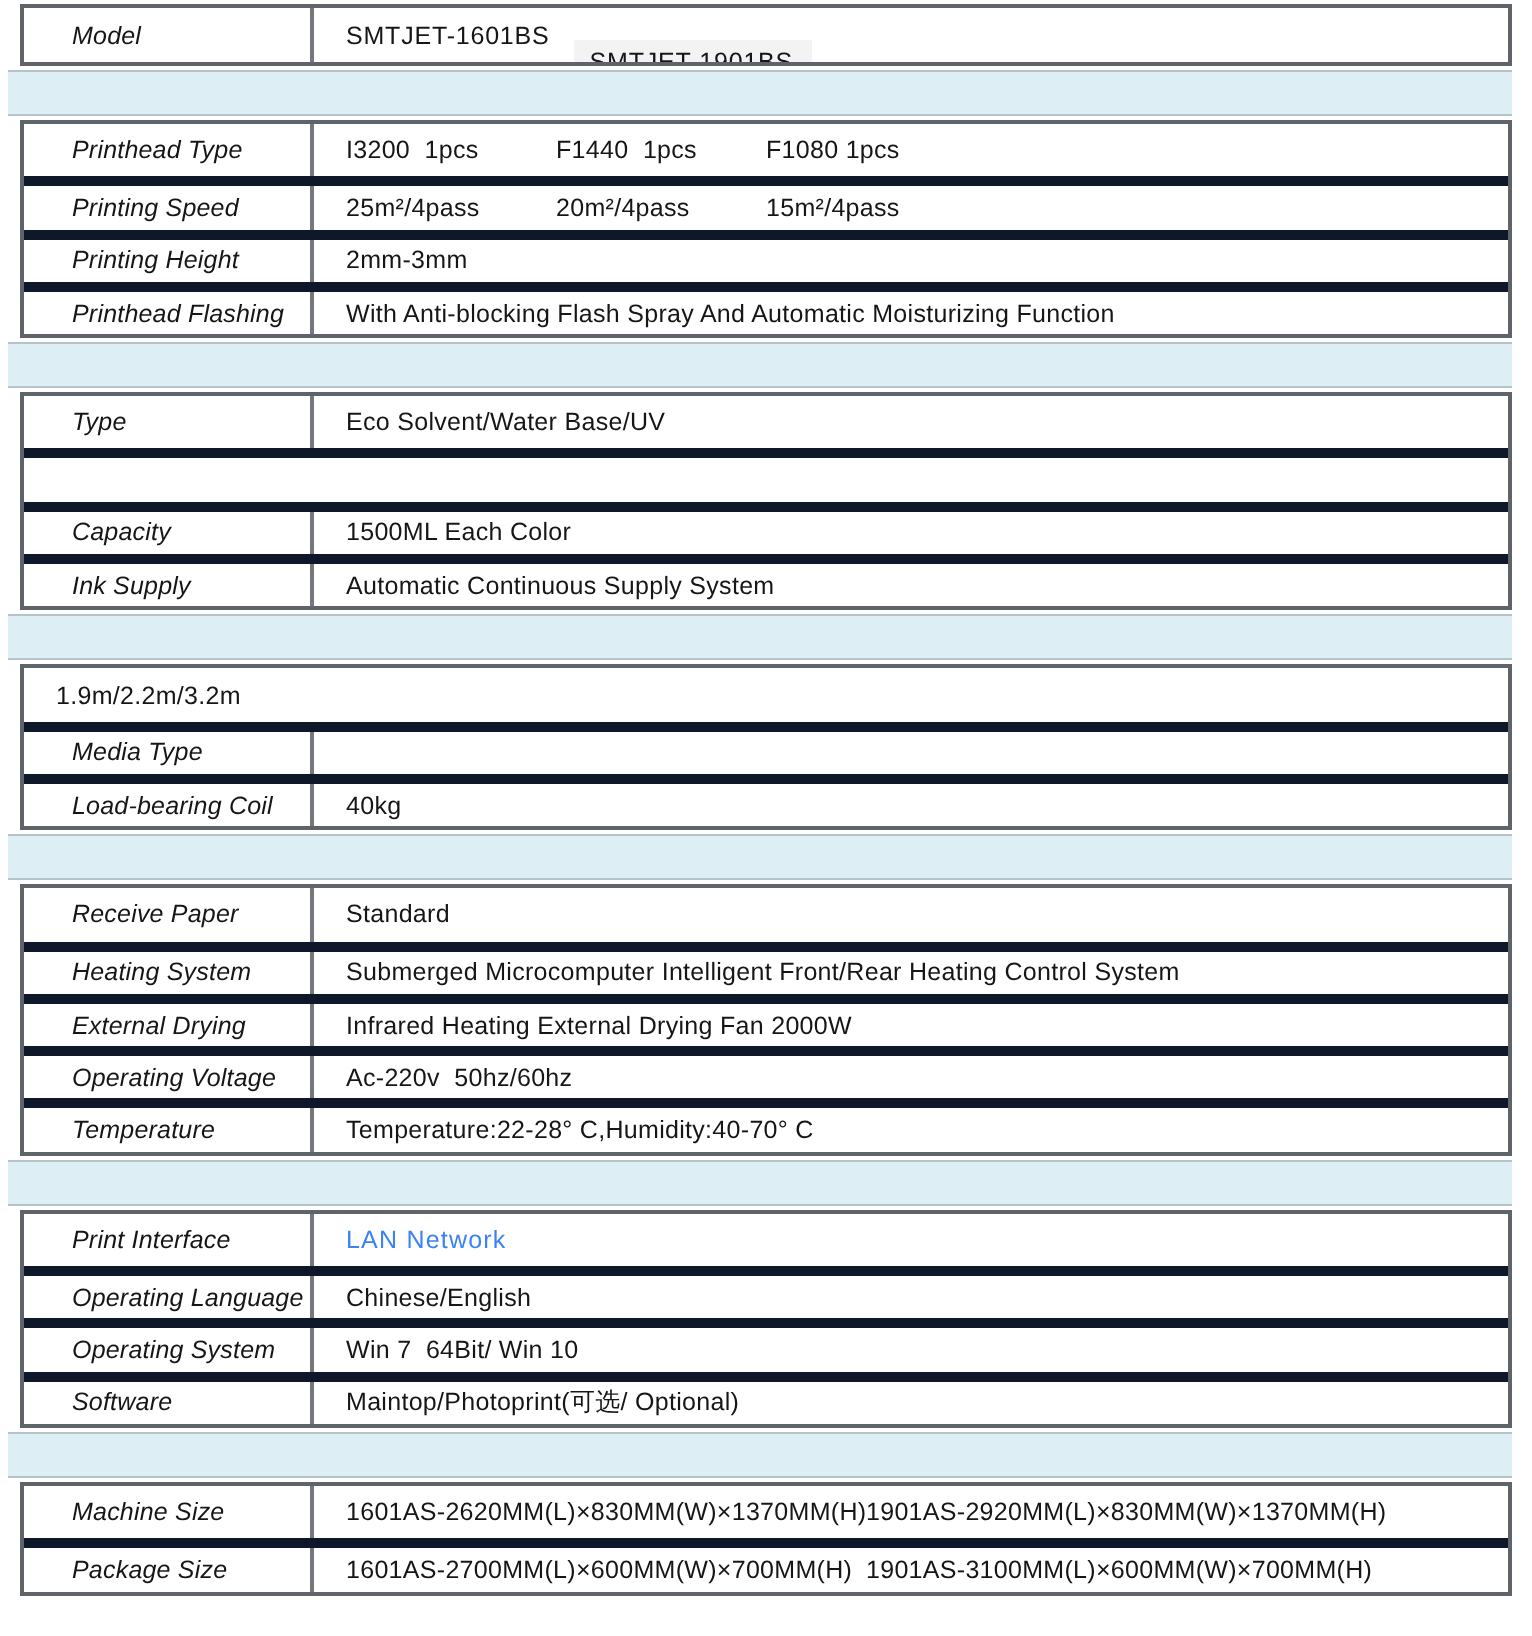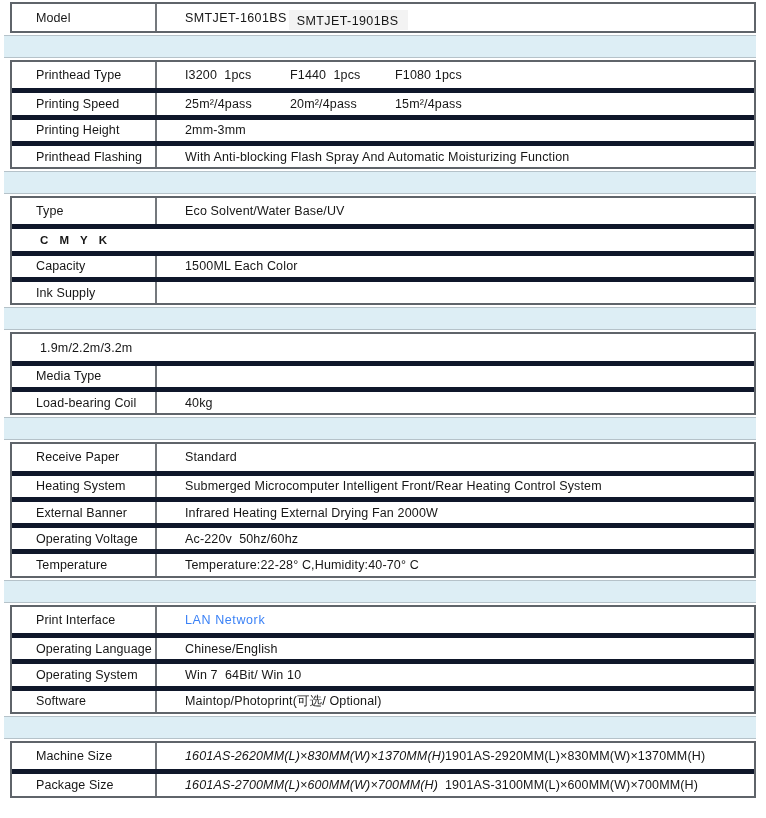--- a/index.html
+++ b/index.html
@@ -14,38 +14,38 @@
   }
   .row{
     display:flex;align-items:stretch;height:26.3px;
     border-top:5px solid #0f172a;box-sizing:border-box;
   }
   .row:first-child{border-top:none;}
   .cell-label{
     flex:0 0 145px;width:145px;box-sizing:border-box;
     border-right:2px solid #74787d;
     display:flex;align-items:center;padding-left:24px;
-    font-size:12.5px;letter-spacing:0.1px;white-space:pre;
+    font-size:12.5px;letter-spacing:0.1px;white-space:pre;font-style:italic;
   }
   .cell-value{
-    flex:1;display:flex;align-items:center;padding-left:28px;
+    flex:1;display:flex;align-items:center;padding-left:16px;
     font-size:12.5px;letter-spacing:0.15px;white-space:pre;overflow:hidden;
   }
   .cell-value span{white-space:pre;}
   .band{
     height:21px;background:#ddeef5;
     border-top:1px solid #b5c2c9;border-bottom:1px solid #b5c2c9;
     margin:2px 0 2px -6px;width:752px;box-sizing:content-box;
   }
   .v3{flex:0 0 105px;width:105px;}
-  .vw{flex:0 0 260px;width:260px;font-style:italic;}
+  .vw{flex:0 0 260px;width:260px;}
   .model-tag{letter-spacing:0.4px;}
   .model-tag2{
-    background:#f3f3f3;padding:4px 9px 2px 8px;margin-left:2px;
-    position:relative;top:2px;letter-spacing:0.4px;
+    background:#f3f3f3;padding:4px 9px 2px 8px;margin-left:12px;
+    position:relative;top:12px;letter-spacing:0.4px;text-decoration:underline;
   }
   .cmyk{font-weight:bold;letter-spacing:4px;font-size:11.5px;}
   .lite{color:#3b82f6;letter-spacing:0.6px;}
 </style>
 </head>
 <body>
 
 <div class="sheet">
 
   <div class="section">
@@ -94,32 +94,32 @@
   <div class="band"></div>
 
   <div class="section">
     <div class="row">
       <div class="cell-label">Type</div>
       <div class="cell-value">
         <span>Eco Solvent/Water Base/UV</span>
       </div>
     </div>
     <div class="row">
-      <div class="cell-value">
-        <span class="cmyk">C M Y K</span>
-      </div>
     </div>
     <div class="row">
       <div class="cell-label">Capacity</div>
       <div class="cell-value">
         <span>1500ML Each Color</span>
       </div>
     </div>
     <div class="row">
       <div class="cell-label">Ink Supply</div>
+      <div class="cell-value">
+        <span>Automatic Continuous Supply System</span>
+      </div>
     </div>
   </div>
 
   <div class="band"></div>
 
   <div class="section">
     <div class="row">
       <div class="cell-value">
         <span>1.9m/2.2m/3.2m</span>
       </div>
@@ -144,21 +144,21 @@
         <span>Standard</span>
       </div>
     </div>
     <div class="row">
       <div class="cell-label">Heating System</div>
       <div class="cell-value">
         <span>Submerged Microcomputer Intelligent Front/Rear Heating Control System</span>
       </div>
     </div>
     <div class="row">
-      <div class="cell-label">External Banner</div>
+      <div class="cell-label">External Drying</div>
       <div class="cell-value">
         <span>Infrared Heating External Drying Fan 2000W</span>
       </div>
     </div>
     <div class="row">
       <div class="cell-label">Operating Voltage</div>
       <div class="cell-value">
         <span>Ac-220v  50hz/60hz</span>
       </div>
     </div>

